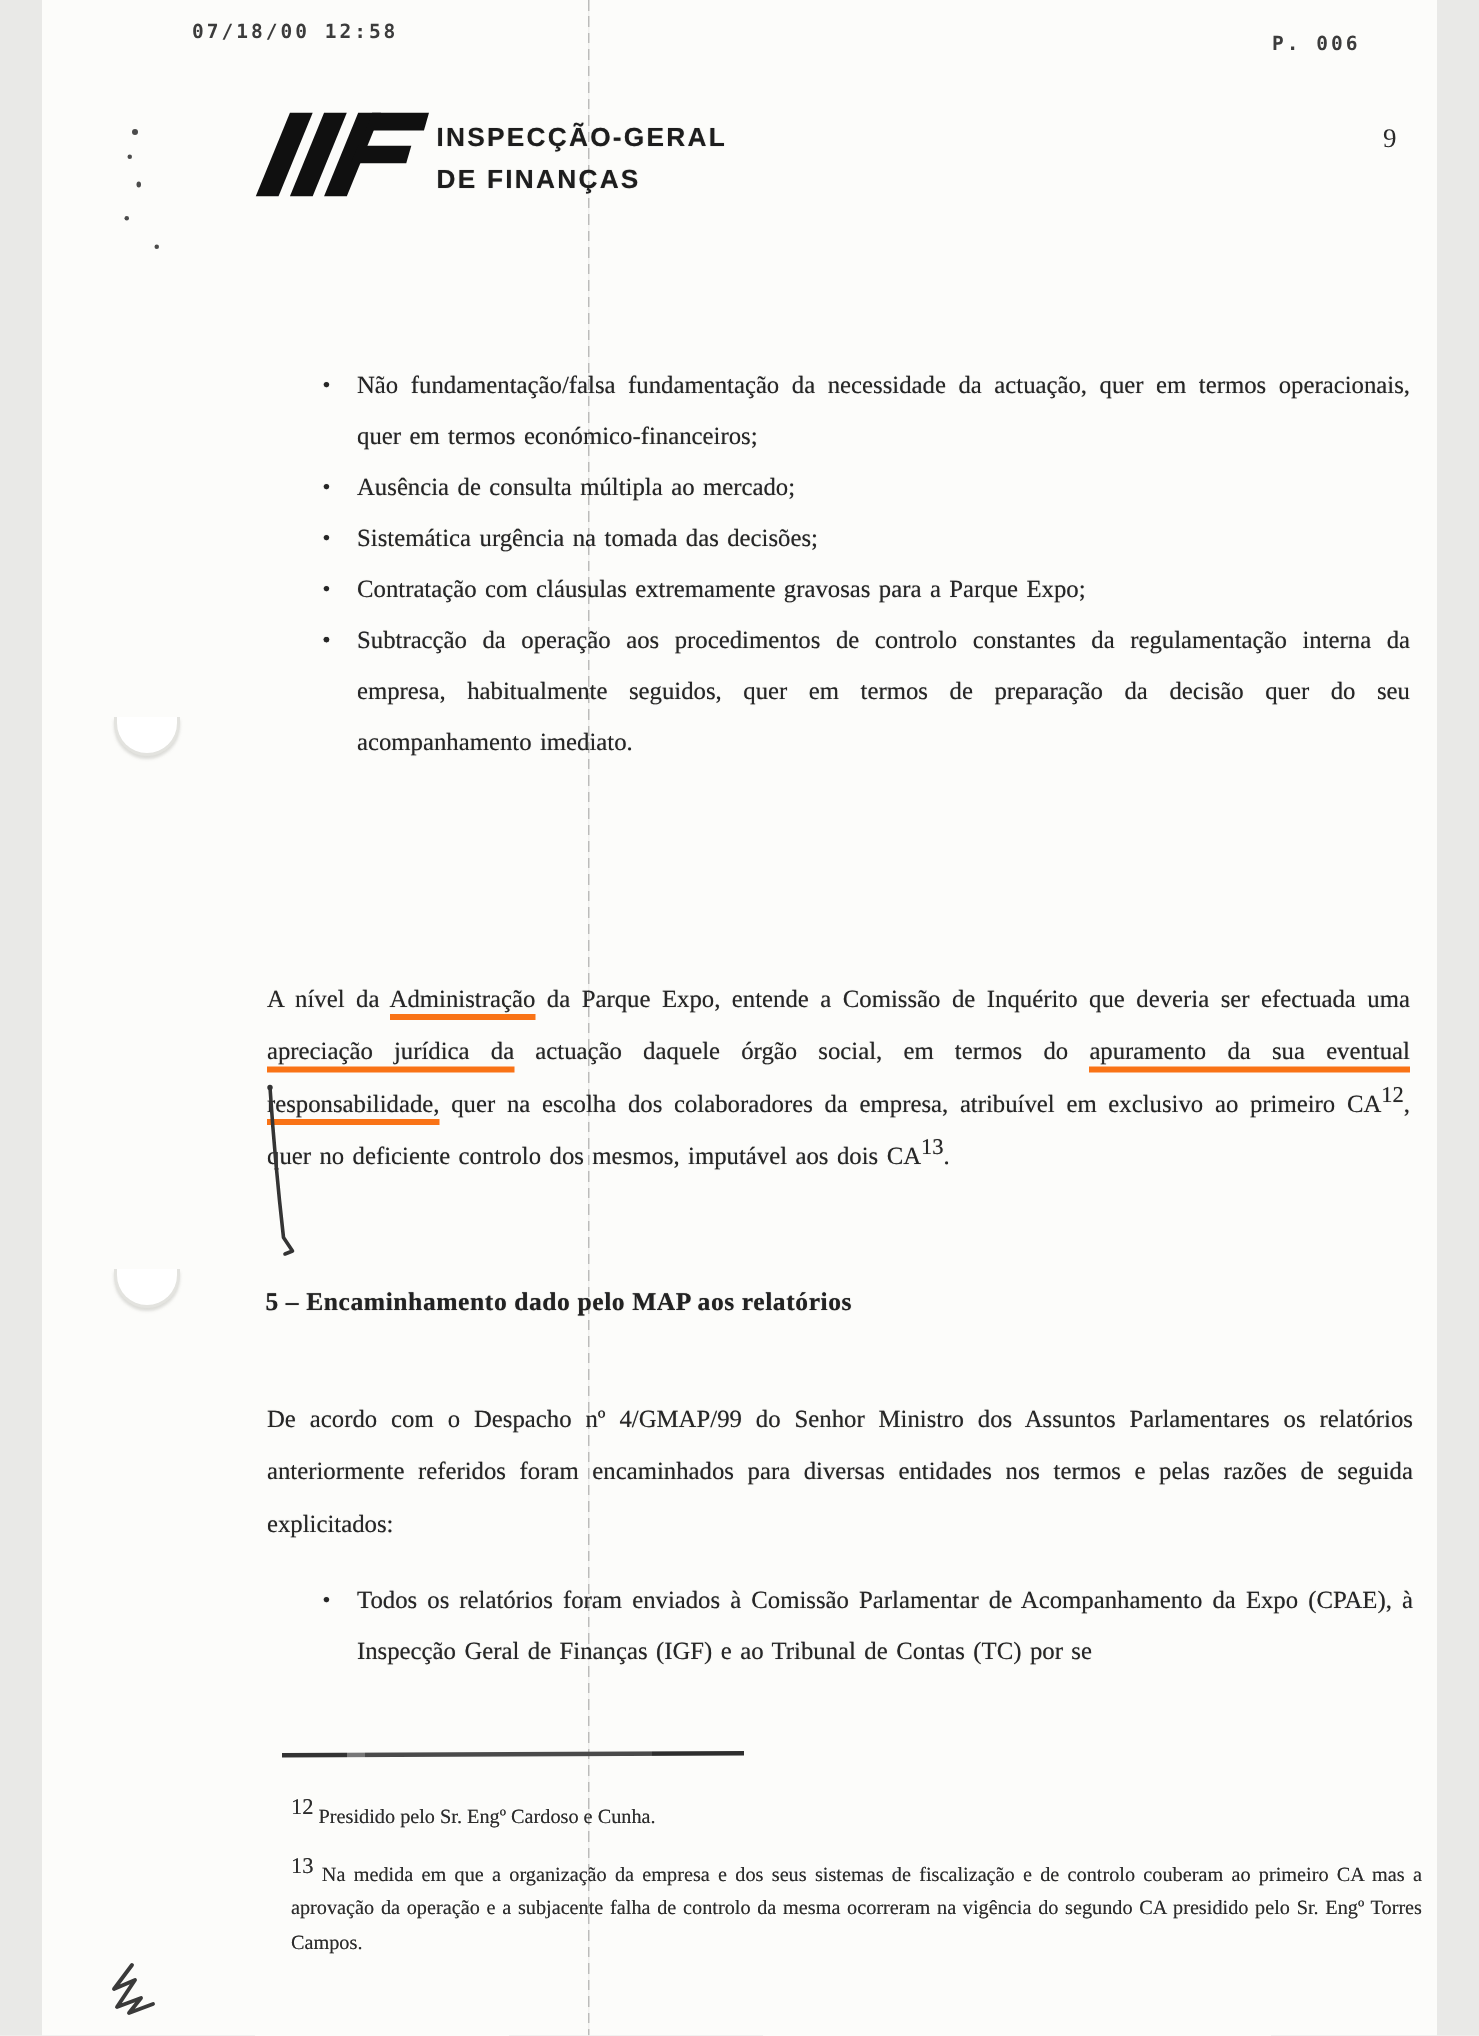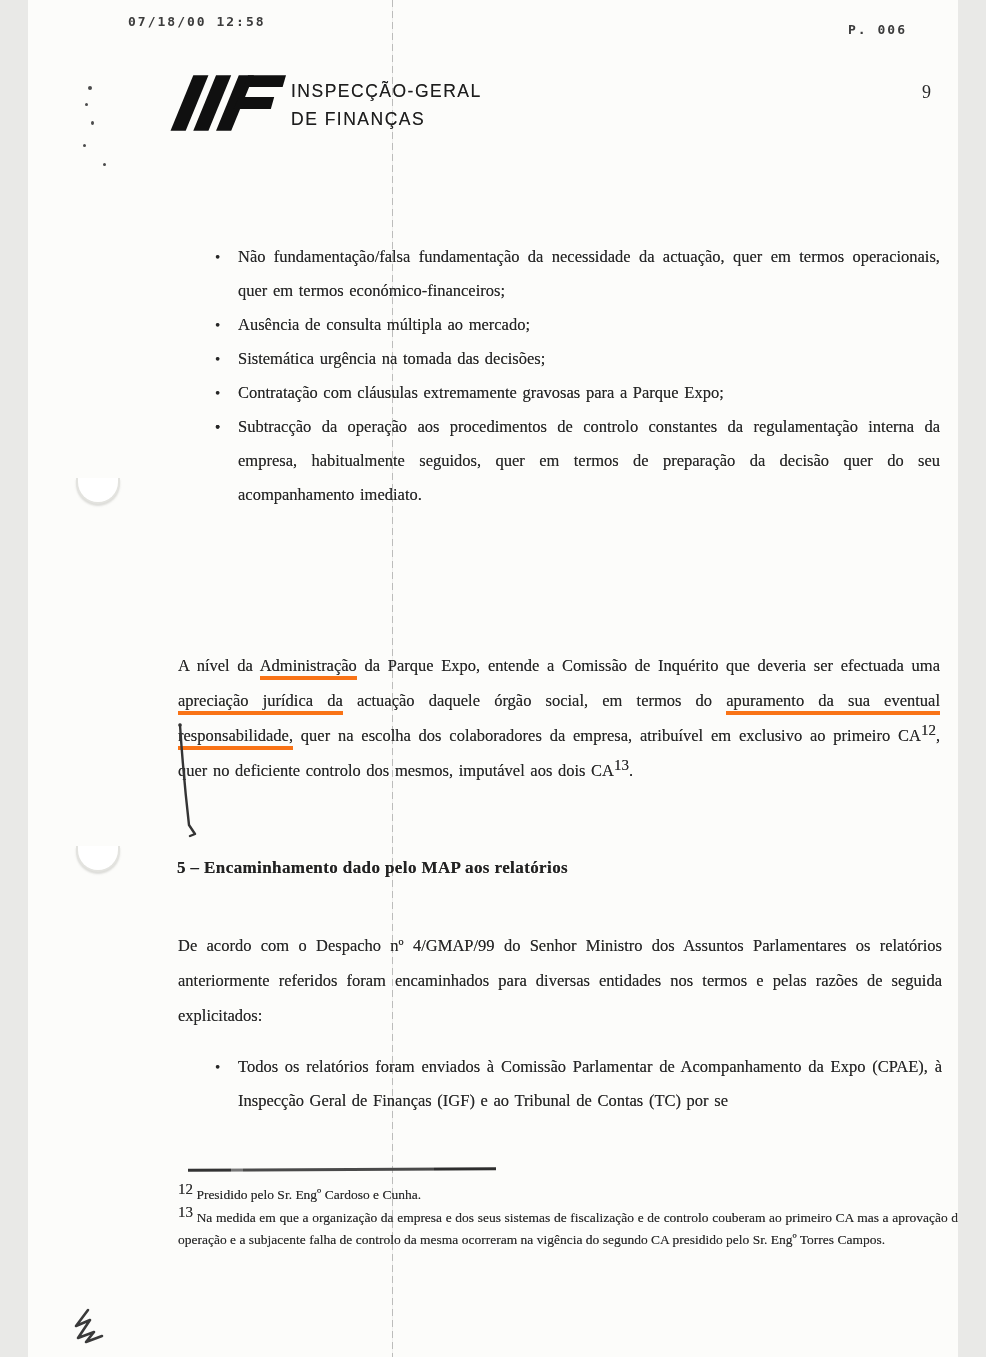--- a/index.html
+++ b/index.html
@@ -22,21 +22,21 @@
     color:#3c3c3c;
   }
   .fax-ts { left:100px; top:14px; }
   .fax-page { left:820px; top:22px; }
 
   
   .logo { position:absolute; left:140px; top:64px; width:118px; height:78px; }
   .org {
     position:absolute; left:263px; top:77px;
     font-family:"Liberation Sans", sans-serif;
-    font-weight:normal; font-size:17.5px; letter-spacing:1.5px;
+    font-weight:bold; font-size:17.5px; letter-spacing:1.5px;
     color:#1d1d1d; line-height:28px;
     text-shadow:0 0 .6px rgba(0,0,0,.5);
   }
   .pageno {
     position:absolute; left:894px; top:82px;
     font-size:18px; color:#2a2a2a;
   }
 
   
   .bodytext {
@@ -73,21 +73,21 @@
   .fn-rule {
     position:absolute; left:160px; top:1168px; width:308px; height:3px;
     background:linear-gradient(90deg,#333 0 14%, #777 14% 18%, #4a4a4a 18% 80%, #2e2e2e 80% 100%);
     transform:rotate(-.25deg);
   }
   .footnotes {
     position:absolute; left:150px; top:1184px; width:786px;
     font-size:13.5px; line-height:22.5px; text-align:justify;
     color:#2c2c2c; text-shadow:0 0 .4px rgba(0,0,0,.5);
   }
-  .footnotes p { margin:0; }
+  .footnotes p { margin:16px; }
 
   
   .fold-line {
     position:absolute; left:364px; top:0; width:1px; height:100%;
     background:repeating-linear-gradient(to bottom, rgba(110,110,110,.45) 0 7px, rgba(110,110,110,.08) 7px 11px);
   }
   .punch-hole {
     position:absolute; width:44px; height:26px;
     border:2px solid #e3e3df; border-top:none;
     border-radius:0 0 24px 24px;

